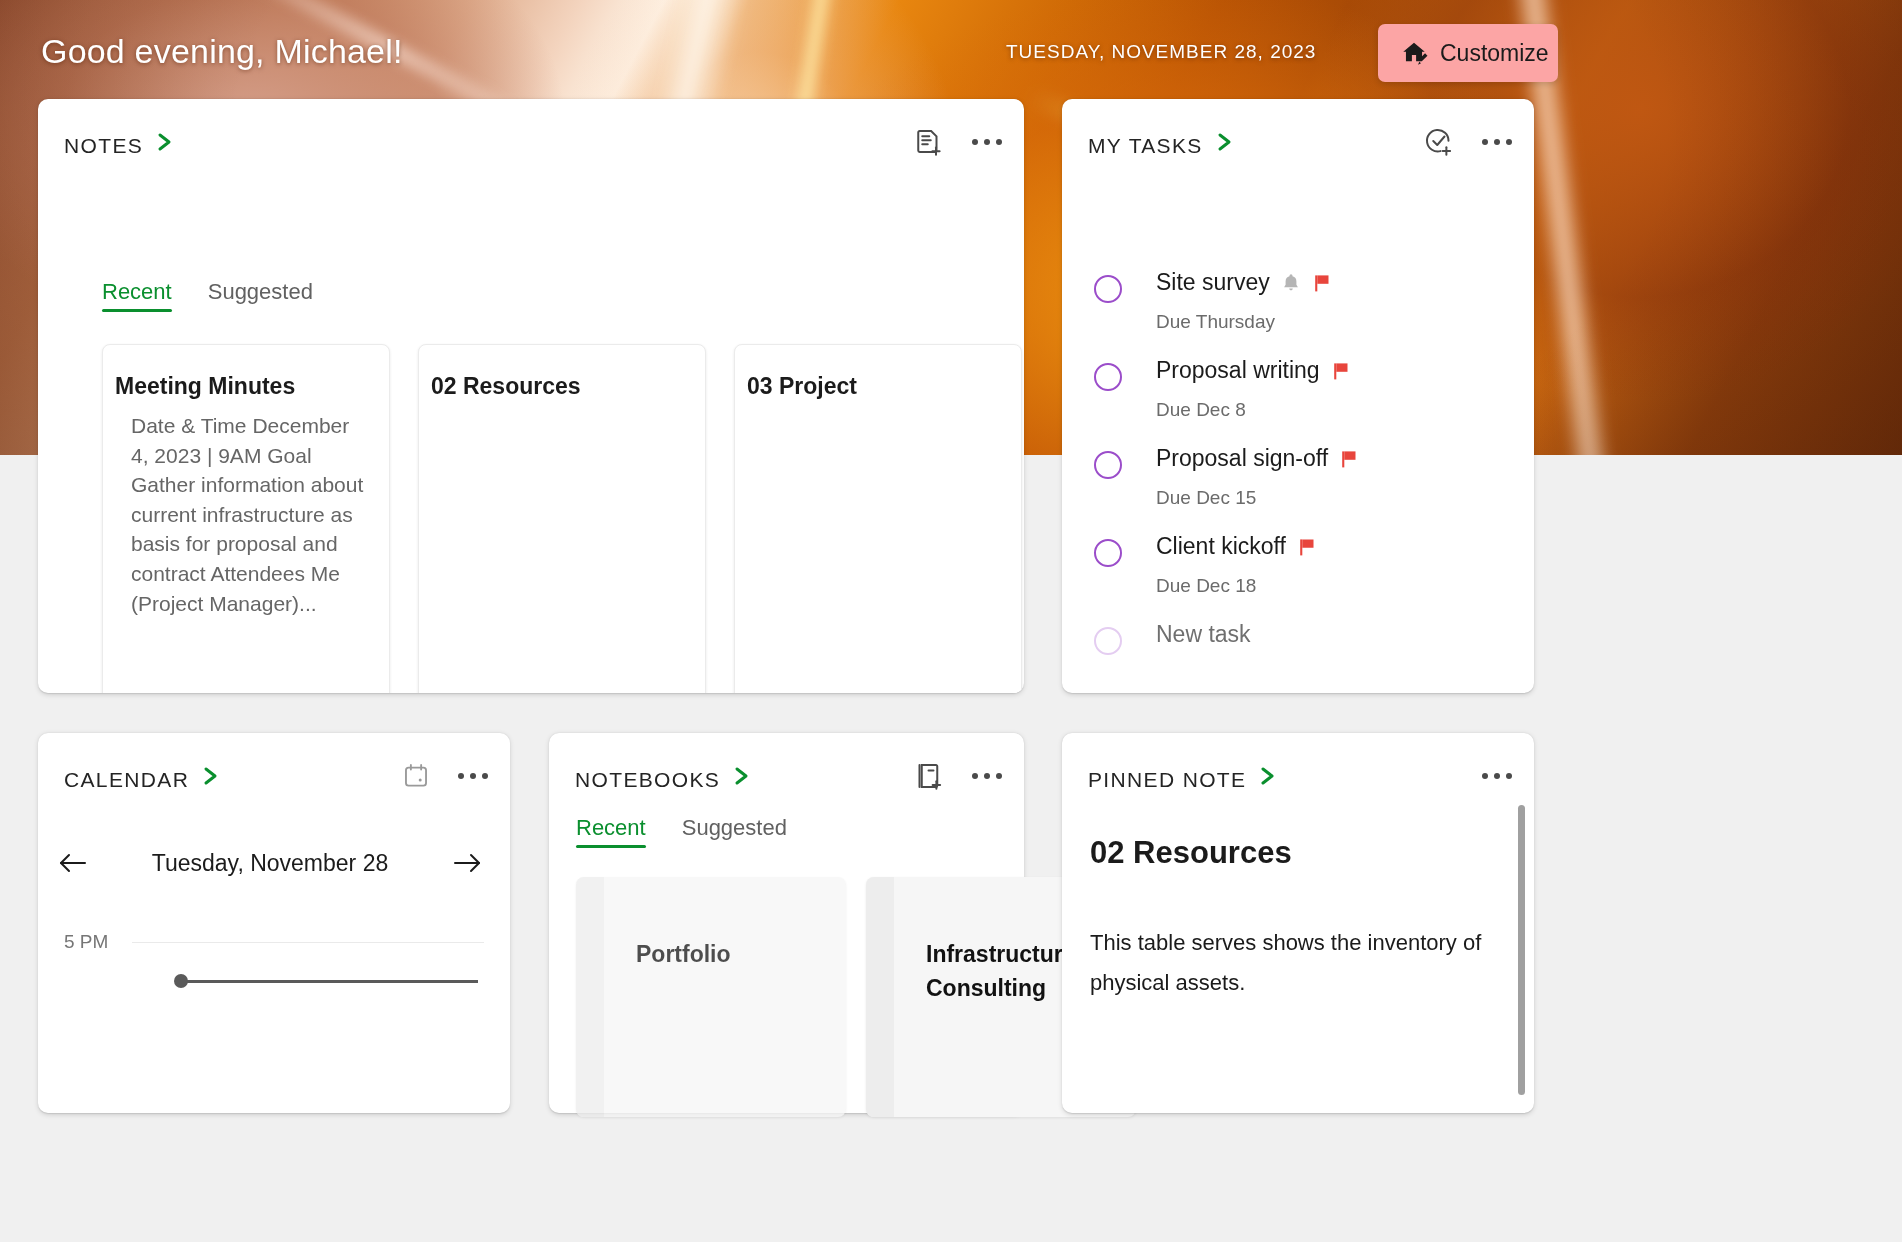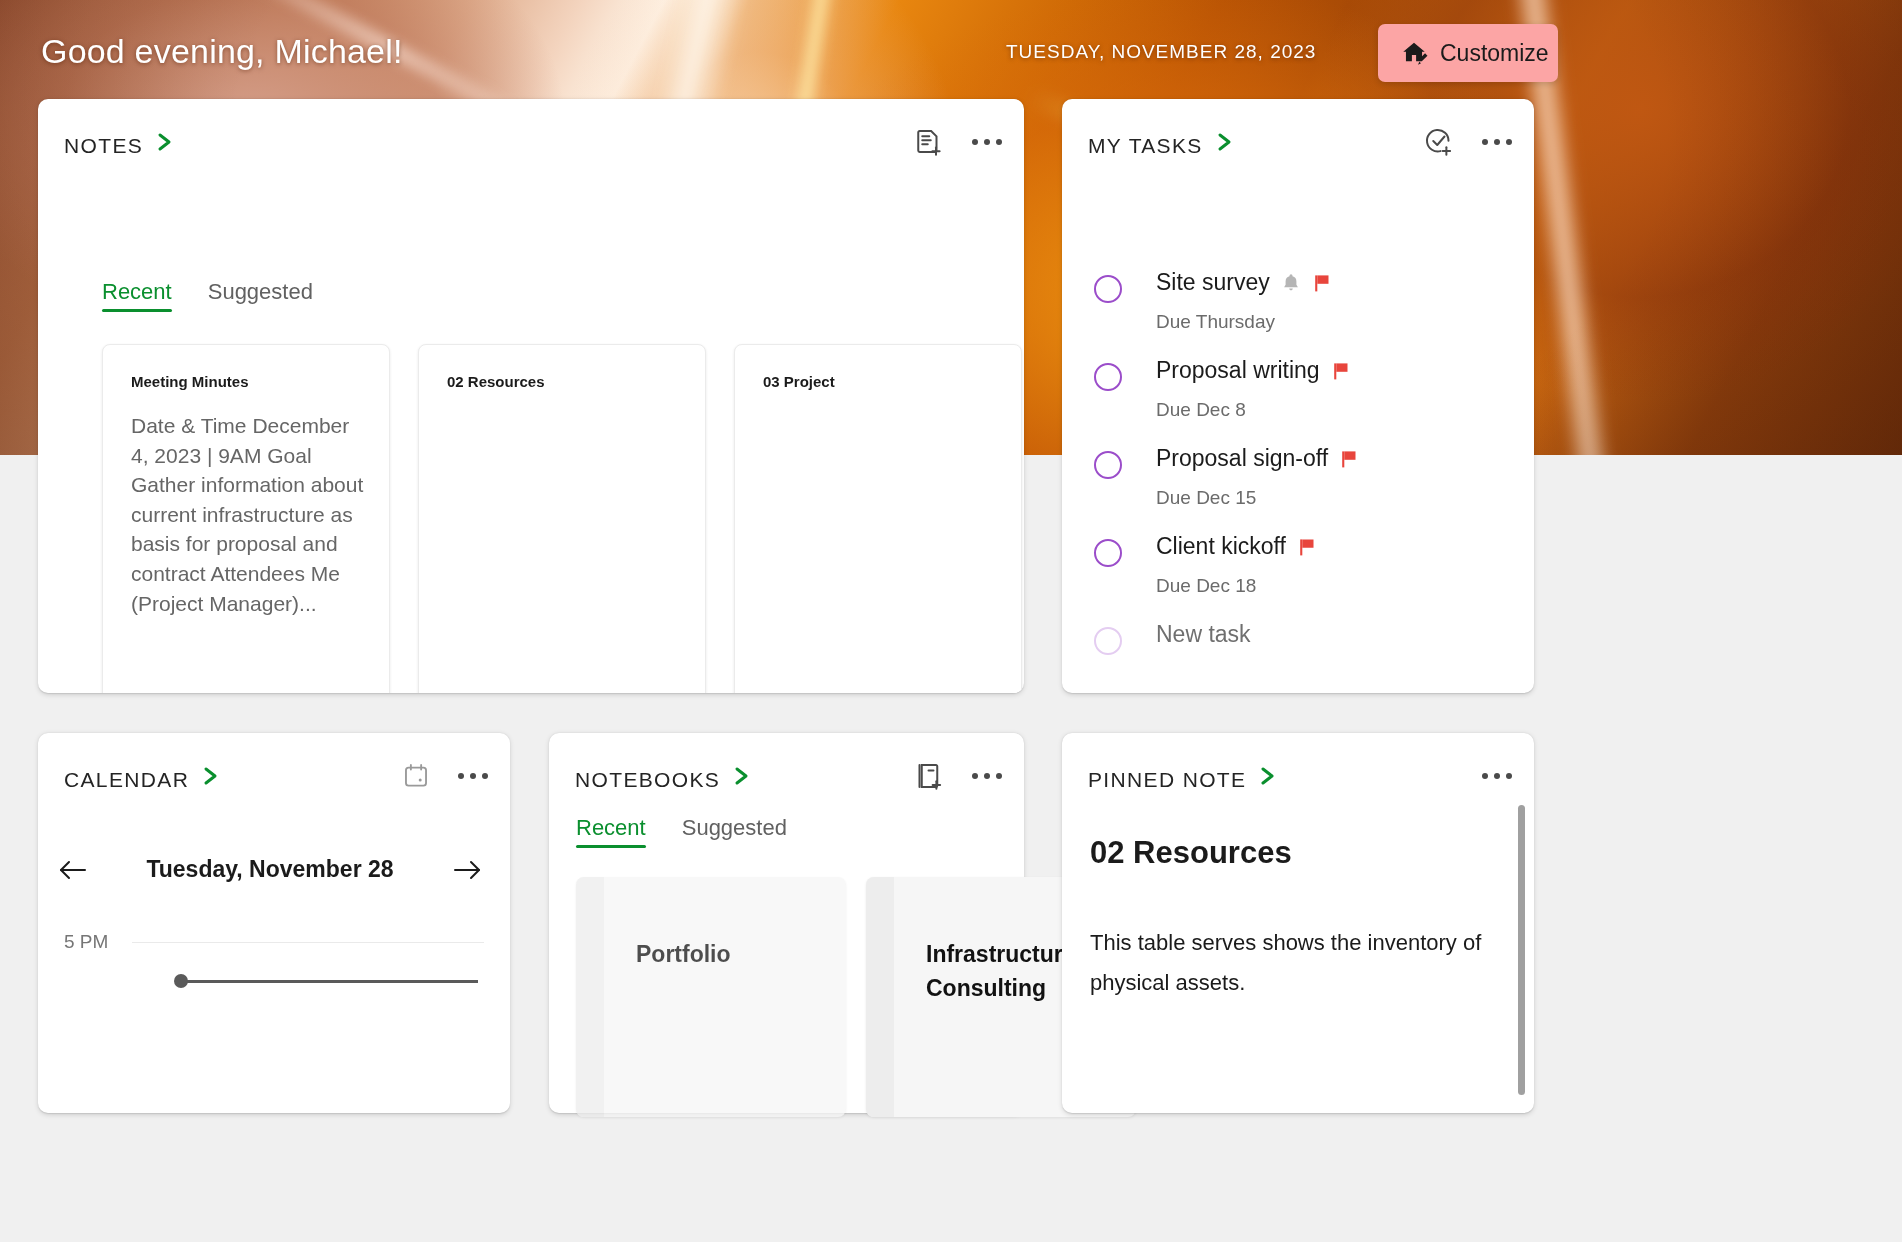--- a/index.html
+++ b/index.html
@@ -112,22 +112,22 @@
     position: absolute; left: 64px; top: 245px; right: 0; height: 425px;
     display: flex; gap: 28px;
   }
   .note-tile {
     width: 288px; height: 425px; flex: 0 0 288px;
     background: #fff; border: 1px solid #ebebeb; border-radius: 8px;
     box-shadow: 0 1px 3px rgba(0,0,0,0.09);
     position: relative; overflow: hidden; cursor: pointer;
   }
   .note-tile .nt-title {
-    position: absolute; left: 28px; right: 20px; top: 28px;
-    font-size: 15px; font-weight: bold; color: #1b1b1b;
+    position: absolute; left: 12px; right: 20px; top: 28px;
+    font-size: 23px; font-weight: bold; color: #1b1b1b;
     white-space: nowrap; overflow: hidden;
   }
   .note-tile .nt-body {
     position: absolute; left: 28px; right: 18px; top: 66px; height: 280px;
     font-size: 21px; line-height: 29.6px; color: #666666; overflow: hidden;
   }
 
   
   #tasks-card { left: 1062px; top: 99px; width: 472px; height: 594px; }
   #task-list { position: absolute; left: 32px; right: 24px; top: 170px; }
@@ -139,21 +139,21 @@
   .task-check.muted { border-color: #e4cdf1; }
   .task-main { position: absolute; left: 62px; top: 0; display: flex; align-items: center; gap: 11px; }
   .task-name { font-size: 23px; color: #1b1b1b; white-space: nowrap; }
   .task-name.muted { color: #6f6f6f; }
   .task-due { position: absolute; left: 62px; top: 42px; font-size: 19px; color: #6b6b6b; white-space: nowrap; }
 
   
   #calendar-card { left: 38px; top: 733px; width: 472px; height: 380px; }
   #cal-nav {
     position: absolute; left: 18px; right: 26px; top: 110px; height: 40px;
-    display: flex; align-items: flex-end; font-weight: bold;
+    display: flex; align-items: center;
   }
   #cal-nav .cal-date {
     flex: 1; text-align: center; font-size: 23px; color: #1b1b1b; white-space: nowrap;
   }
   .arrow-btn { cursor: pointer; background: none; border: none; padding: 0; display: flex; align-items: center; }
   #cal-hour-row { position: absolute; left: 26px; right: 26px; top: 195px; height: 28px; display: flex; align-items: center; }
   #cal-hour-row .hour-label { font-size: 19px; color: #767676; width: 68px; }
   #cal-hour-row .hour-line { flex: 1; height: 1px; background: #eaeaea; }
   #cal-now { position: absolute; left: 136px; right: 32px; top: 241px; height: 14px; }
   #cal-now .now-dot { position: absolute; left: 0; top: 0; width: 14px; height: 14px; border-radius: 50%; background: #5a5a5a; }

